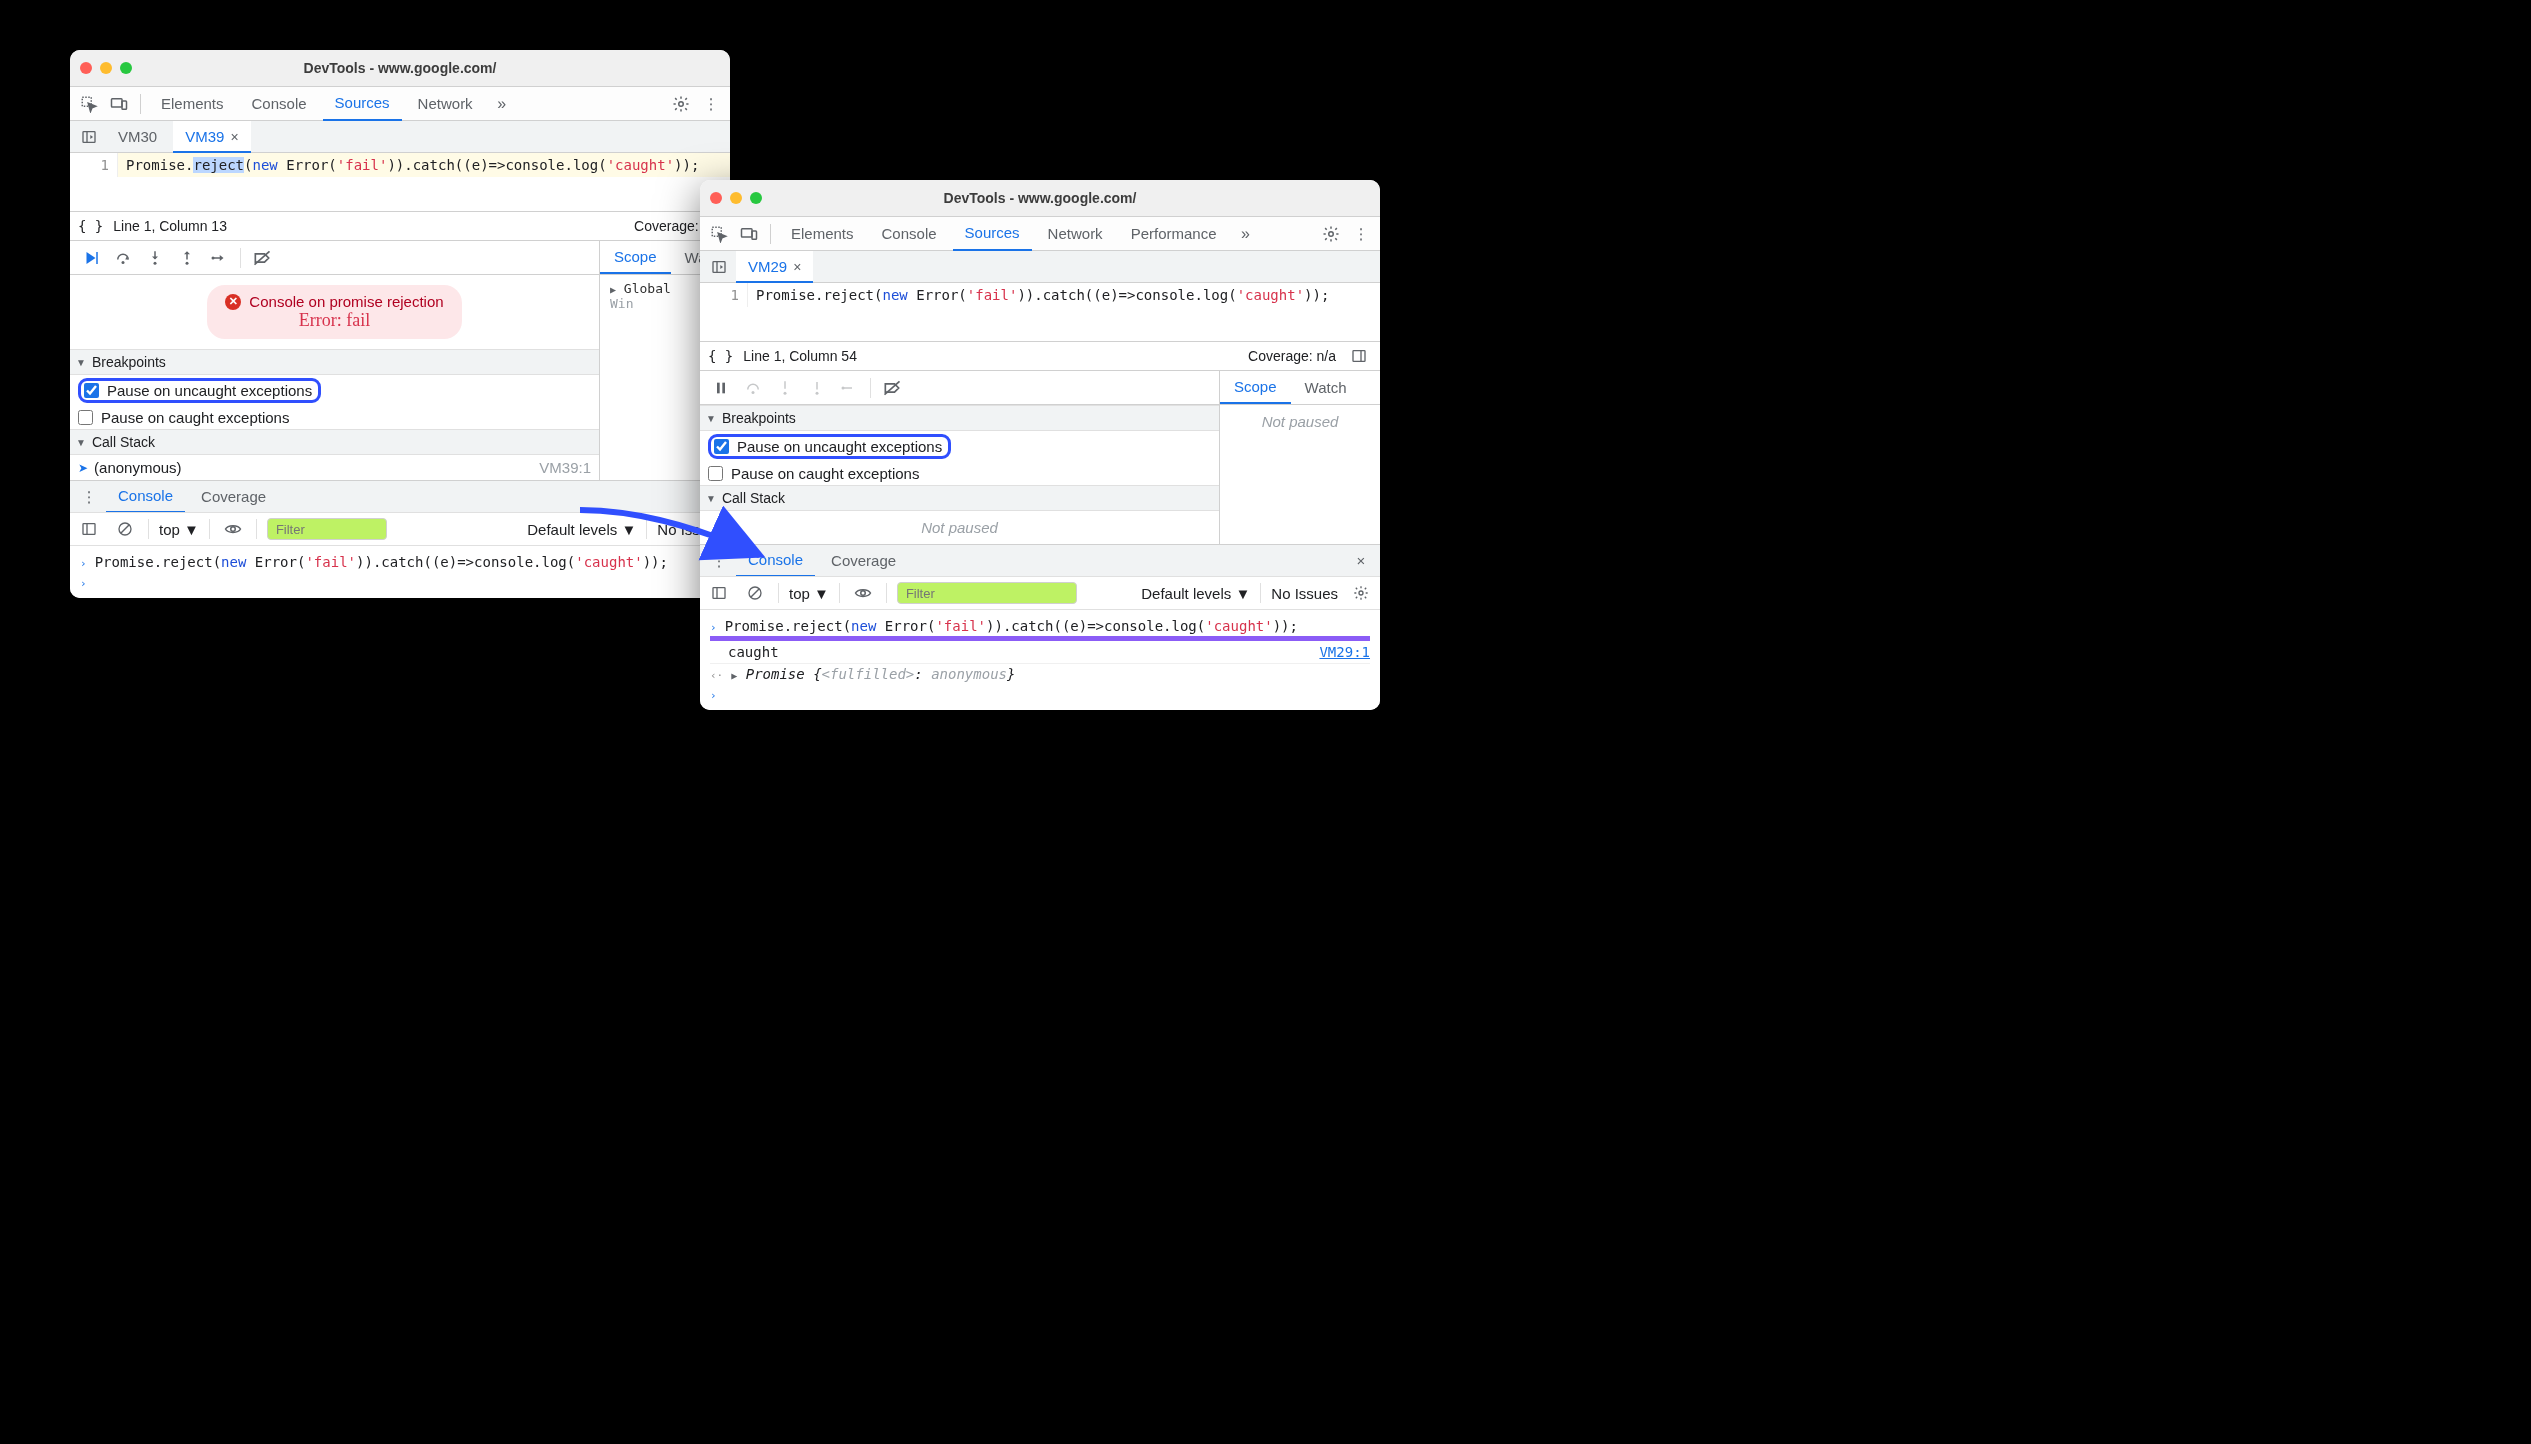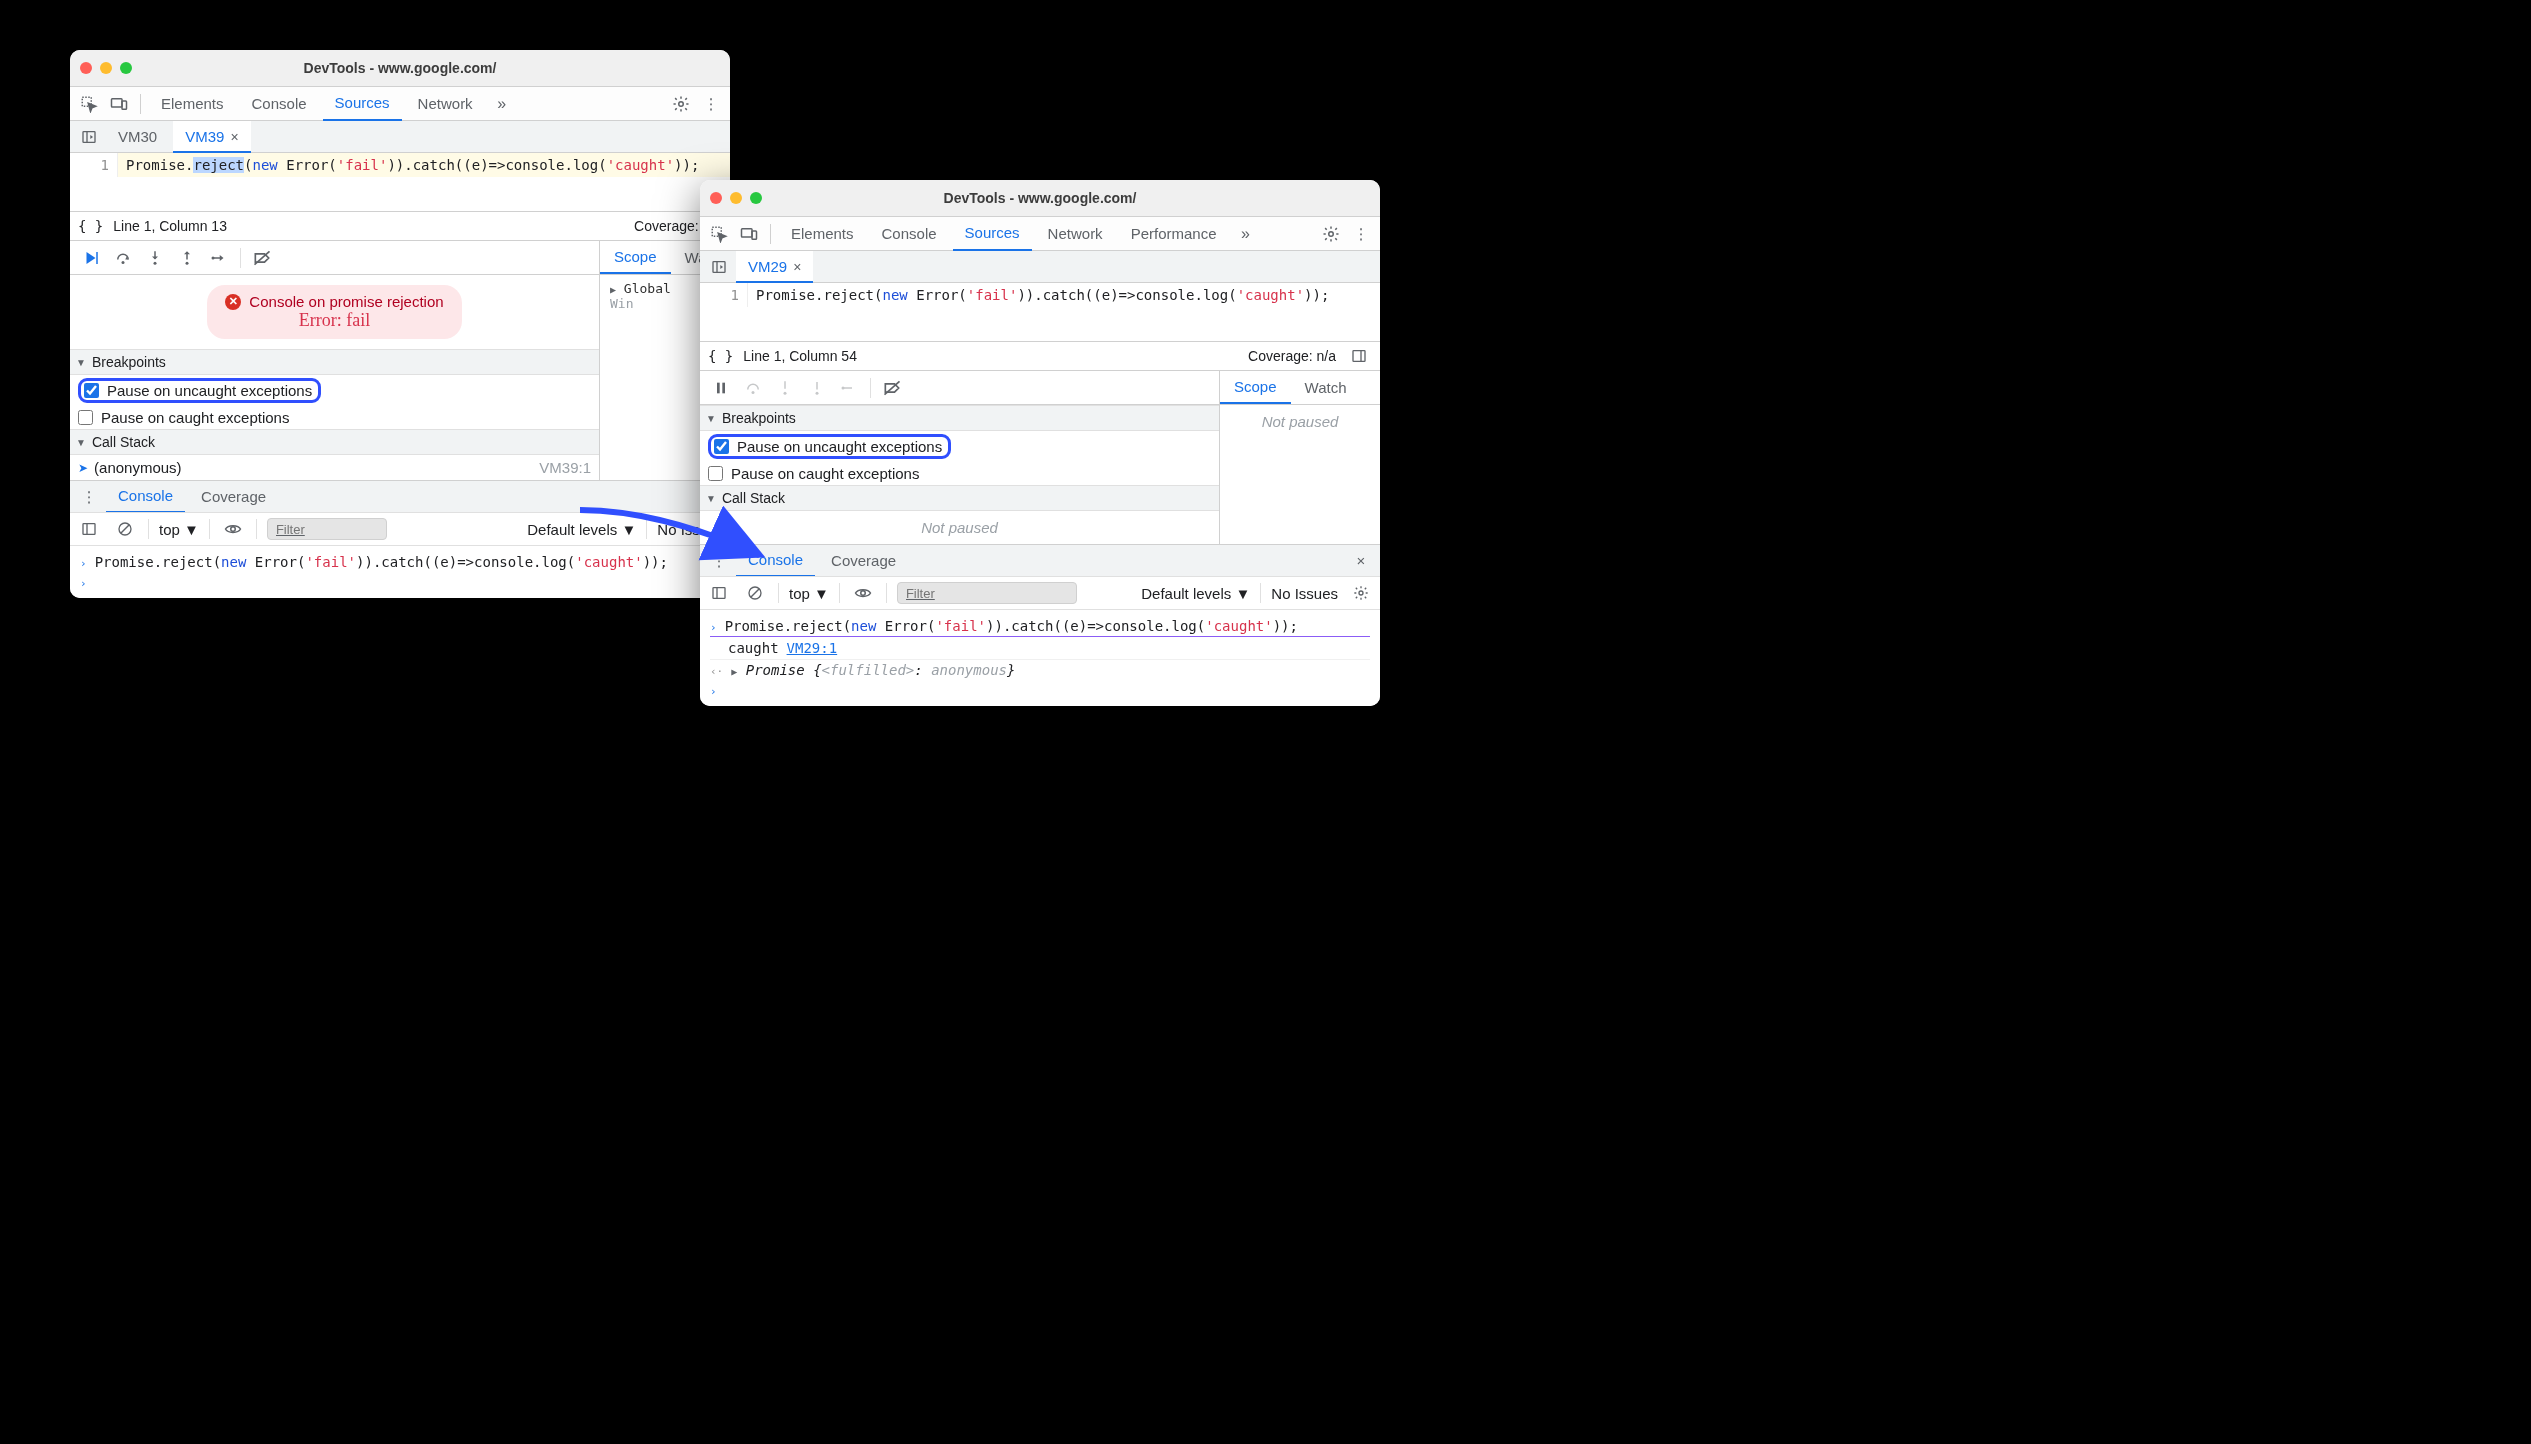--- a/index.html
+++ b/index.html
@@ -88,21 +88,21 @@
   .callrow { display:flex; align-items:center; padding:4px 8px; justify-content:space-between; background:#fff; font-size:15px; }
   .callrow .fn { display:flex; align-items:center; gap:6px; }
   .arrow-right { color:#1a73e8; font-size:12px; }
 
   .drawer-tabs { display:flex; align-items:center; height:32px; border-top:1px solid #d0d0d0; background:#f1f3f4; padding:0 6px; gap:4px; }
   .drawer-tabs .tab { padding: 0 12px; height:32px; display:flex; align-items:center; color:#5f6368; }
   .drawer-tabs .tab.active { color:#1a73e8; border-bottom:2px solid #1a73e8; }
 
   .console-toolbar { display:flex; align-items:center; height:34px; border-top:1px solid #e0e0e0; border-bottom:1px solid #e0e0e0; padding: 0 6px; gap:10px; background:#fff; }
   .console-toolbar .sep { width:1px; height:20px; background:#e0e0e0; }
-  .filter-input { border:1px solid #d0d0d0; border-radius:4px; padding:6px 8px; font-size:13px; color:#5f6368; background:#e5e5e5; height:22px;text-decoration:underline; }
+  .filter-input { border:1px solid #d0d0d0; border-radius:4px; padding:6px 8px; font-size:13px; color:#5f6368; background:#bef264; height:22px; }
   .console-body { font-family: Menlo, monospace; font-size:14px; padding: 6px 10px; background:#fff; }
   .console-line { padding: 2px 0; display:flex; align-items:flex-start; gap:8px; }
   .console-prompt { color:#1a73e8; font-size:11px; padding-top:3px; }
   .console-ret { color:#919191; font-size:11px; padding-top:3px; }
   .link { color:#1a73e8; text-decoration: underline; }
 
   .not-paused { text-align:center; font-style:italic; color:#9aa0a6; padding:8px; }
 
   .split-left-right { display:flex; flex:1; min-height:0; }
   .col-left { flex:1; display:flex; flex-direction:column; border-right:1px solid #d0d0d0; overflow:hidden; }
@@ -529,21 +529,21 @@
           <path d="M12 2v3M12 19v3M4.2 4.2l2.1 2.1M17.7 17.7l2.1 2.1M2 12h3M19 12h3M4.2 19.8l2.1-2.1M17.7 6.3l2.1-2.1"></path>
         </svg>
       </div>
   </div>
 
   <div class="console-body">
     <div class="console-line">
       <span class="console-prompt">›</span>
       <span><span>Promise</span><span>.</span><span>reject</span><span>(</span><span class="tok-new">new</span><span> </span><span>Error</span><span>(</span><span class="tok-str">'fail'</span><span>)</span><span>)</span><span>.</span><span>catch</span><span>((</span><span>e</span><span>)=&gt;</span><span>console</span><span>.</span><span>log</span><span>(</span><span class="tok-str">'caught'</span><span>));</span></span>
     </div>
-    <div class="console-line" style="justify-content:flex-start;border-top:1px solid #8b5cf6;border-bottom:1px solid #f0f0f0;padding:3px 0">
+    <div class="console-line" style="justify-content:space-between;border-top:5px solid #8b5cf6;border-bottom:1px solid #f0f0f0;padding:3px 0">
       <span style="display:flex;gap:8px">
           <span style="width:10px"></span>
           <span>caught</span>
         </span>
       <span class="link">VM29:1</span>
     </div>
     <div class="console-line">
       <span class="console-ret">‹·</span>
       <span>
         <span class="tri" style="color:#5f6368;font-size:10px">▶</span>

